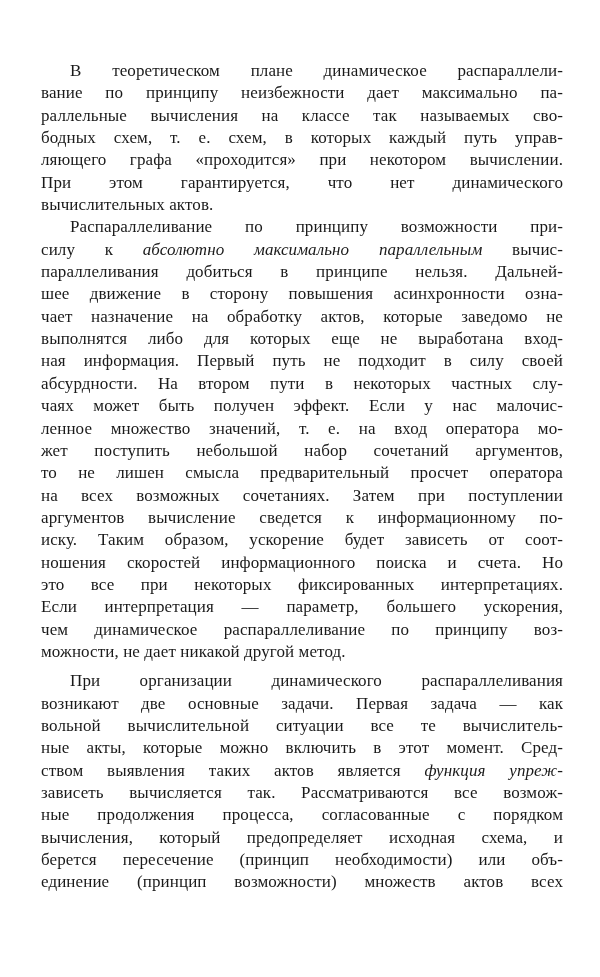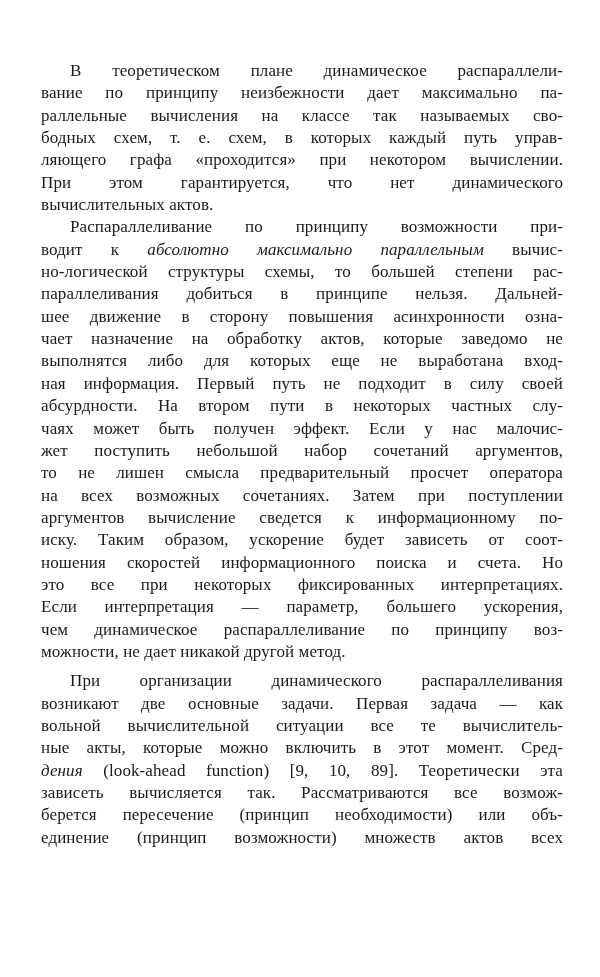--- a/index.html
+++ b/index.html
@@ -62,49 +62,51 @@
     <span class="line">вание по принципу неизбежности дает максимально па-</span>
     <span class="line">раллельные вычисления на классе так называемых сво-</span>
     <span class="line">бодных схем, т. е. схем, в которых каждый путь управ-</span>
     <span class="line">ляющего графа «проходится» при некотором вычислении.</span>
     <span class="line">При этом гарантируется, что нет динамического</span>
     <span class="line last">вычислительных актов.</span>
   </div>
 
   <div>
     <span class="line indent">Распараллеливание по принципу возможности при-</span>
-    <span class="line"><span>водит к </span><em>абсолютно максимально параллельным</em><span> вычис-</span></span>
-    <span class="line">но-логической структуры схемы, то большей степени рас-</span>
+    <span class="line"><span>силу к </span><em>абсолютно максимально параллельным</em><span> вычис-</span></span>
     <span class="line">параллеливания добиться в принципе нельзя. Дальней-</span>
     <span class="line">шее движение в сторону повышения асинхронности озна-</span>
     <span class="line">чает назначение на обработку актов, которые заведомо не</span>
     <span class="line">выполнятся либо для которых еще не выработана вход-</span>
     <span class="line">ная информация. Первый путь не подходит в силу своей</span>
     <span class="line">абсурдности. На втором пути в некоторых частных слу-</span>
     <span class="line">чаях может быть получен эффект. Если у нас малочис-</span>
+    <span class="line">ленное множество значений, т. е. на вход оператора мо-</span>
     <span class="line">жет поступить небольшой набор сочетаний аргументов,</span>
     <span class="line">то не лишен смысла предварительный просчет оператора</span>
     <span class="line">на всех возможных сочетаниях. Затем при поступлении</span>
     <span class="line">аргументов вычисление сведется к информационному по-</span>
     <span class="line">иску. Таким образом, ускорение будет зависеть от соот-</span>
     <span class="line">ношения скоростей информационного поиска и счета. Но</span>
     <span class="line">это все при некоторых фиксированных интерпретациях.</span>
     <span class="line">Если интерпретация — параметр, большего ускорения,</span>
     <span class="line">чем динамическое распараллеливание по принципу воз-</span>
     <span class="line last">можности, не дает никакой другой метод.</span>
   </div>
 
   <div class="para-gap"></div>
 
   <div>
     <span class="line indent">При организации динамического распараллеливания</span>
     <span class="line">возникают две основные задачи. Первая задача — как</span>
     <span class="line">вольной вычислительной ситуации все те вычислитель-</span>
     <span class="line">ные акты, которые можно включить в этот момент. Сред-</span>
-    <span class="line"><em>дения</em><span> (look-ahead function) [9, 10, 89]. Теоретически эта</span></span>
+    <span class="line"><span>ством выявления таких актов является </span><em>функция упреж-</em></span>
     <span class="line">зависеть вычисляется так. Рассматриваются все возмож-</span>
+    <span class="line">ные продолжения процесса, согласованные с порядком</span>
+    <span class="line">вычисления, который предопределяет исходная схема, и</span>
     <span class="line">берется пересечение (принцип необходимости) или объ-</span>
     <span class="line">единение (принцип возможности) множеств актов всех</span>
 
   </div>
 </div>
 
 <div class="page-number">163</div>
 
 </body></html>

